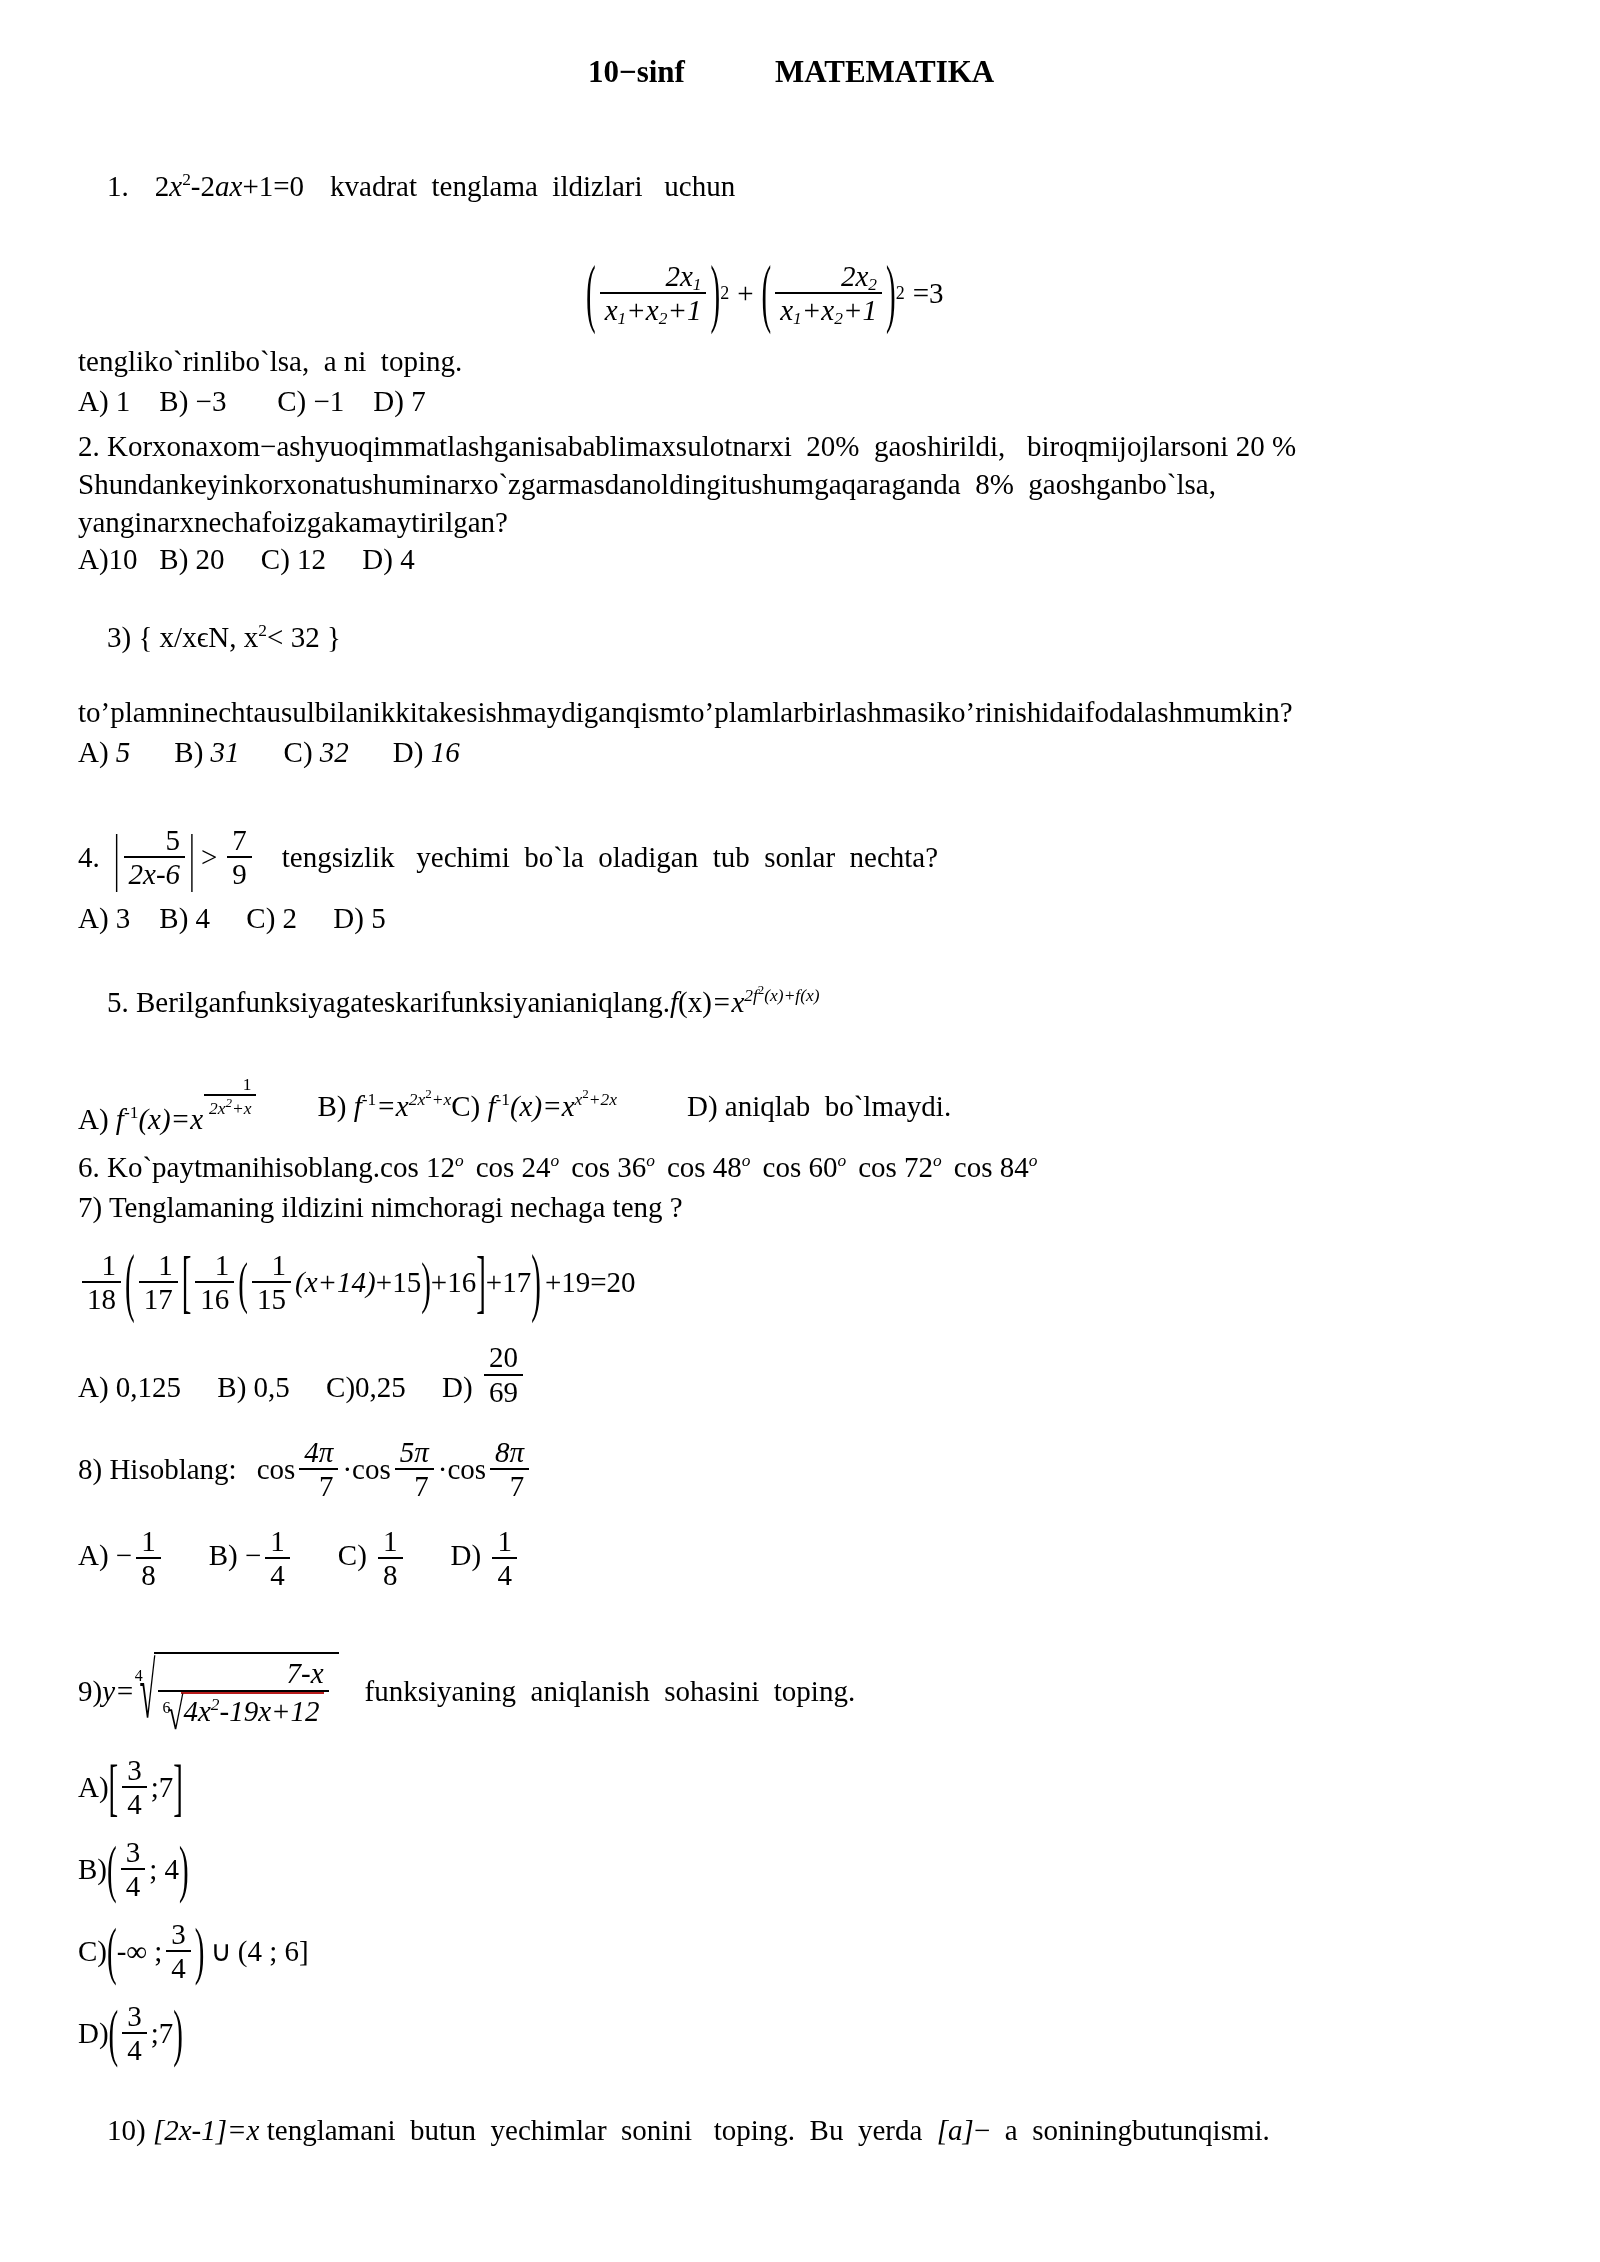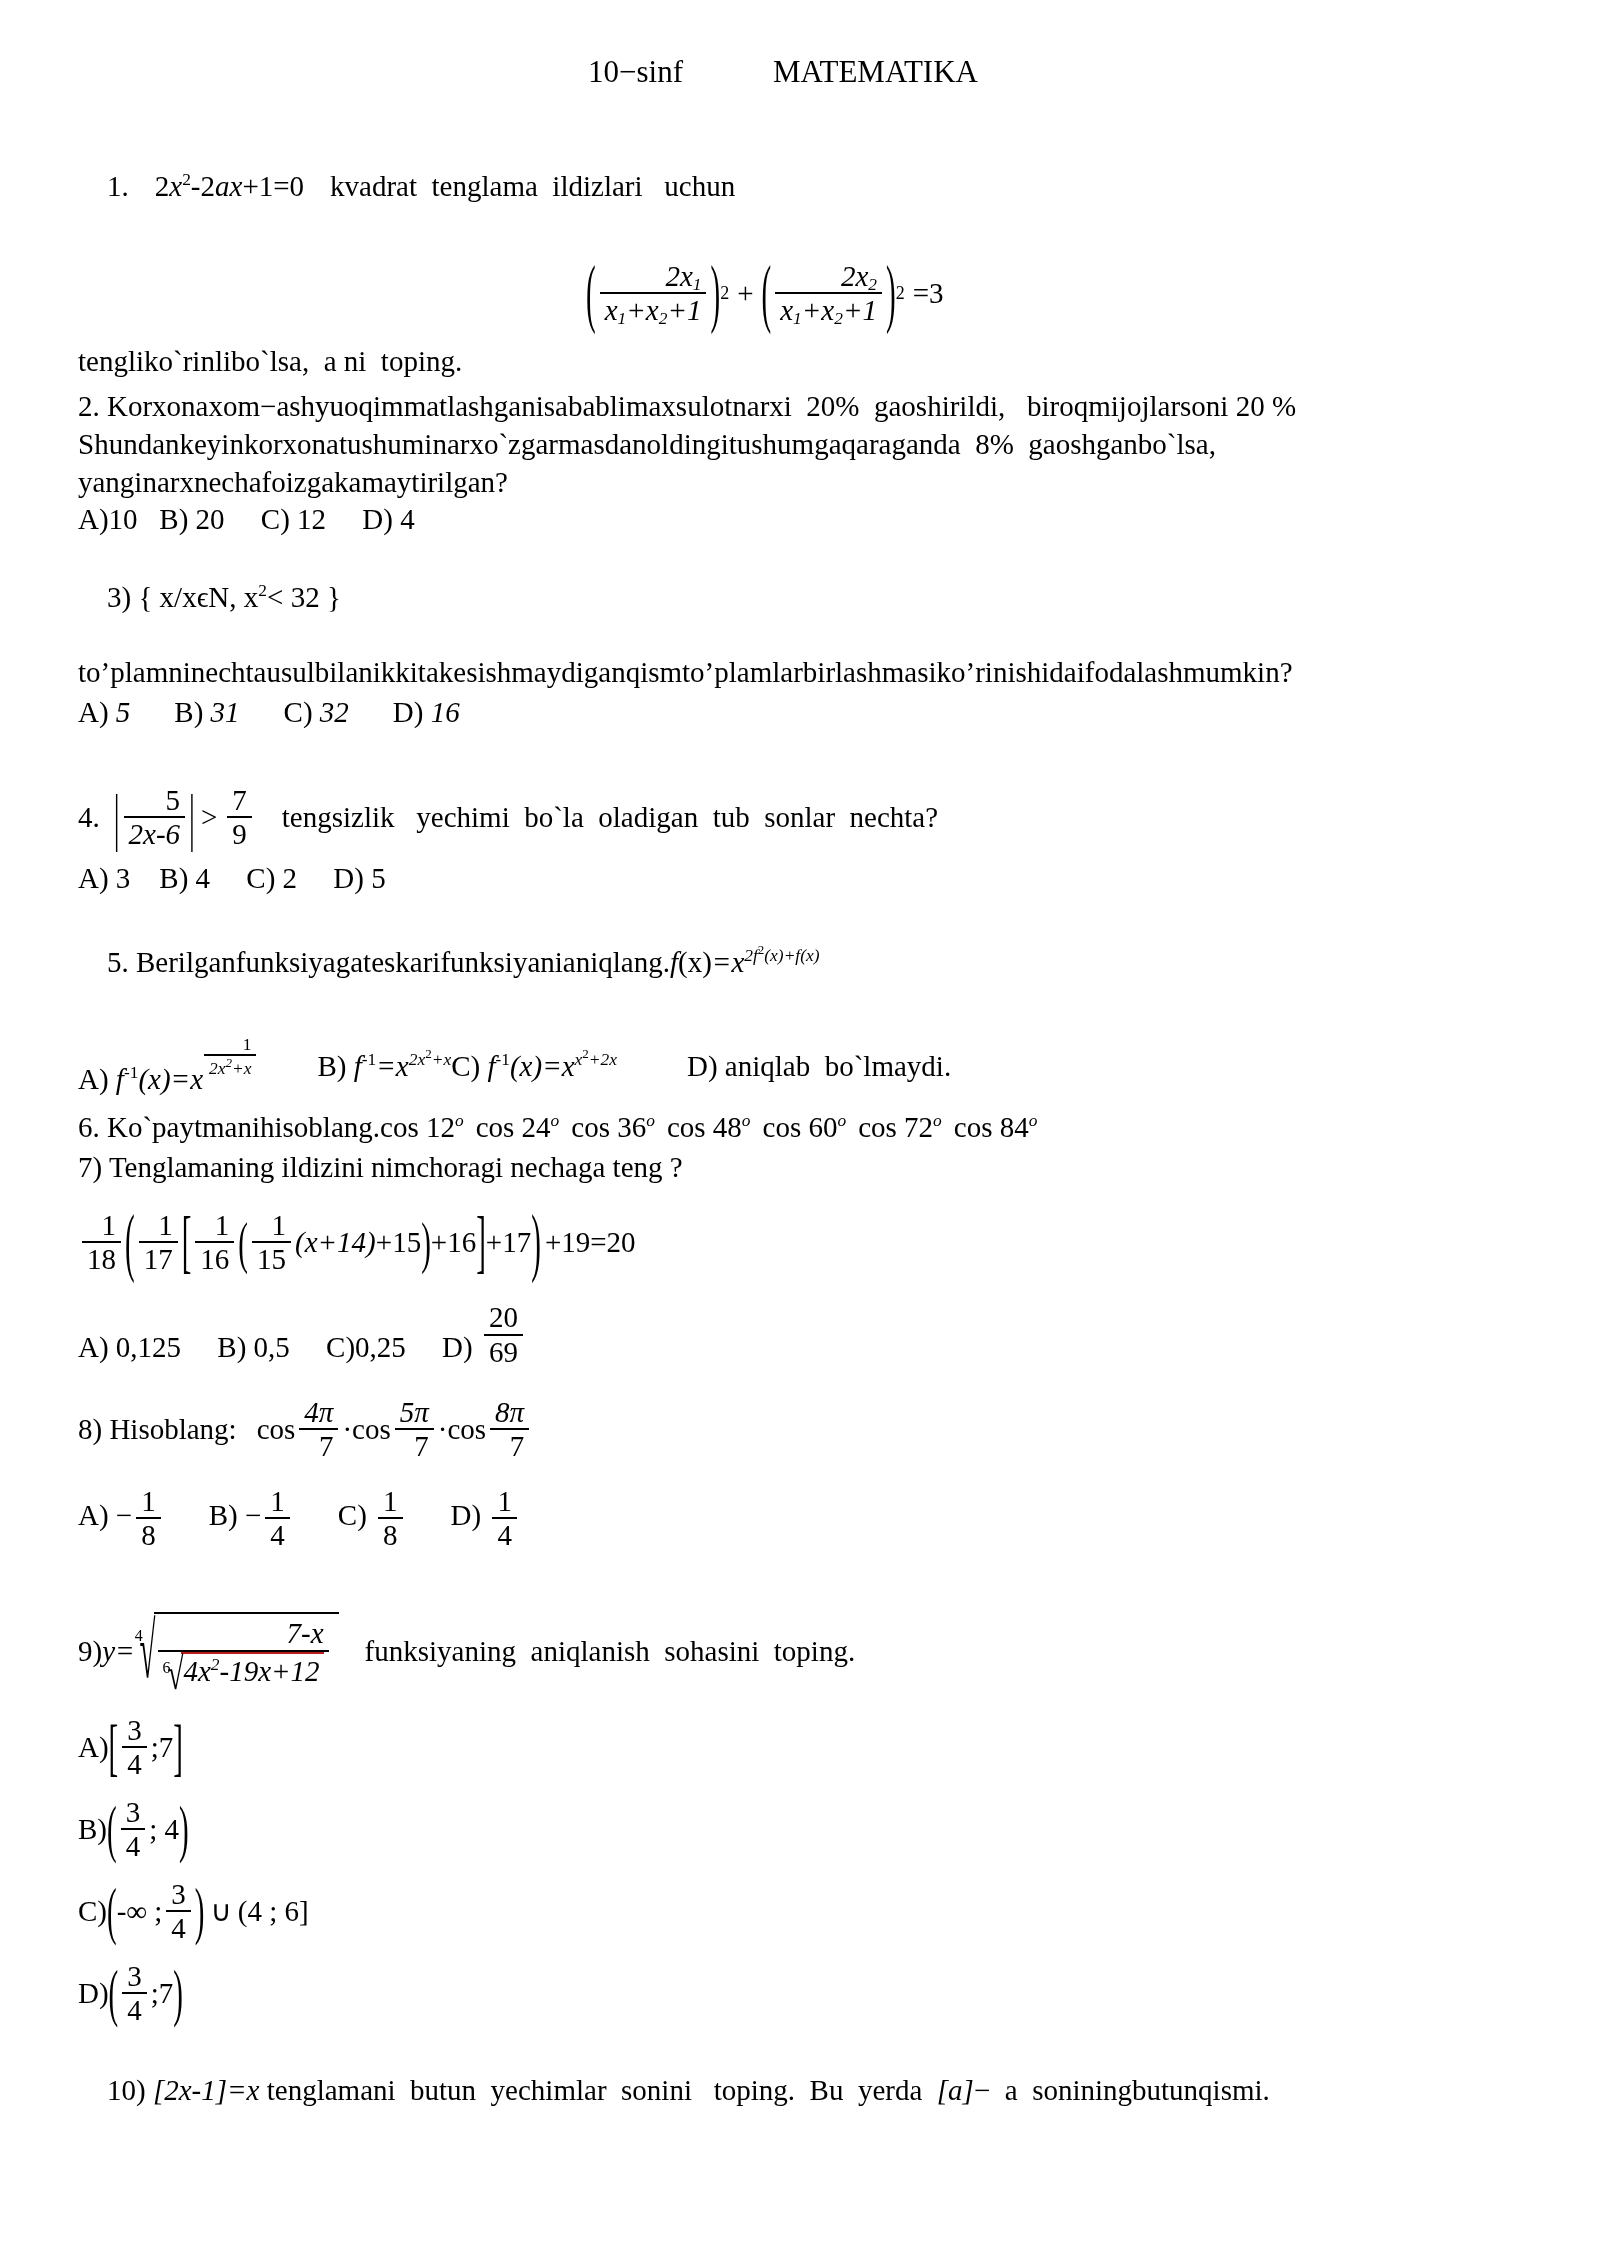--- a/index.html
+++ b/index.html
@@ -1,19 +1,19 @@
 <!DOCTYPE html>
 <html><head>
 <meta charset="utf-8">
 <style>
   html,body{margin:0;padding:0}
   body{width:1600px;min-height:2262px;background:#fff;color:#000;
        font-family:"Liberation Serif",serif;font-size:29px;line-height:1.3;}
   .page{padding:52px 55px 30px 78px}
-  .b{font-weight:normal}
+  .b{font-weight:bold}
   .mi{font-style:italic}
   .pre{white-space:pre-wrap}
   .line{margin:0;min-height:40px}
   sup.s{font-size:0.6em;vertical-align:0.62em;line-height:0}
   sub.s{font-size:0.6em;vertical-align:-0.22em;line-height:0}
   .frac{display:inline-block;vertical-align:middle;text-align:right;line-height:1.12;margin:0 4px}
   .frac .num{display:block;padding:0 5px;border-bottom:2px solid #000}
   .frac .den{display:block;padding:0 5px}
   .d{display:inline-block;vertical-align:middle;line-height:1;transform-origin:center} .sy20{transform:scaleY(2.0)} .sy22{transform:scaleY(2.2)}
   .sy24{transform:scaleY(2.4)} .sy26{transform:scaleY(2.6)}
@@ -58,20 +58,21 @@
       <span class="d sy26">(</span>
       <span class="frac">
         <span class="num mi"><span>2x</span><sub class="s">2</sub></span>
         <span class="den mi"><span>x</span><sub class="s">1</sub><span>+x</span><sub class="s">2</sub><span>+1</span></span>
       </span>
       <span class="d sy26">)</span>
       <sup class="hisup">2</sup>
       <span style="margin-left:8px">=3</span>
   </div>
   <div class="line pre">tengliko`rinlibo`lsa,  a ni  toping.</div>
+  <div class="line pre">A) 1    B) −3       C) −1    D) 7</div>
 
   <div style="margin-top:4px;line-height:38px">
     <span class="pre" style="display:block">2. Korxonaxom−ashyuoqimmatlashganisabablimaxsulotnarxi  20%  gaoshirildi,   biroqmijojlarsoni 20 %</span>
     <span class="pre" style="display:block">Shundankeyinkorxonatushuminarxo`zgarmasdanoldingitushumgaqaraganda  8%  gaoshganbo`lsa,</span>
     <span class="pre" style="display:block">yanginarxnechafoizgakamaytirilgan?</span>
   </div>
   <div class="line pre">A)10   B) 20     C) 12     D) 4</div>
 
   <div class="line pre">
     <span>3) { x/xϵN, x</span><sup class="s">2</sup><span>&lt; 32 }</span>

